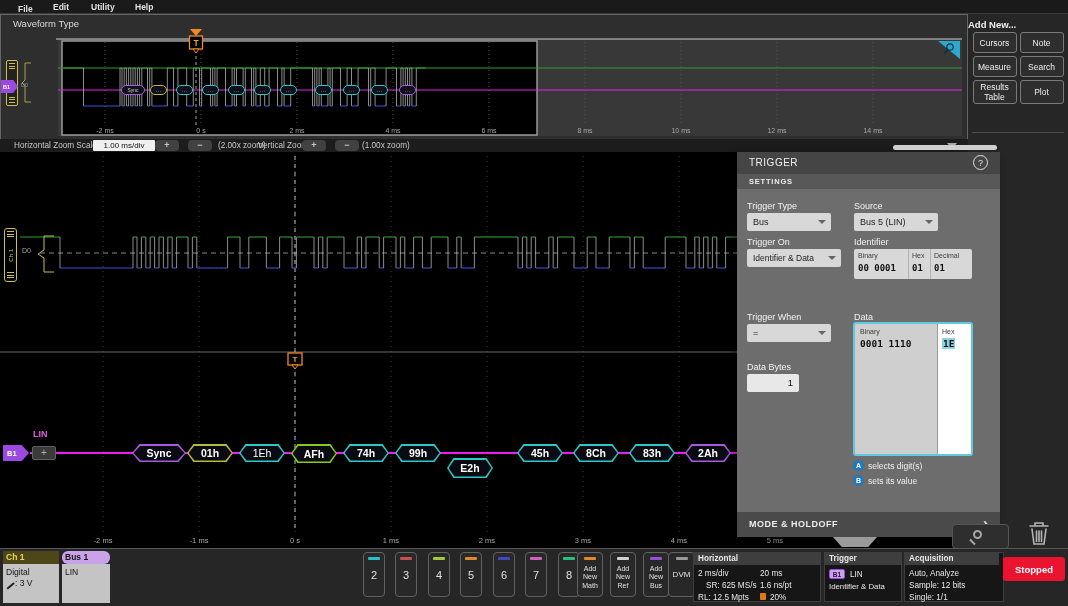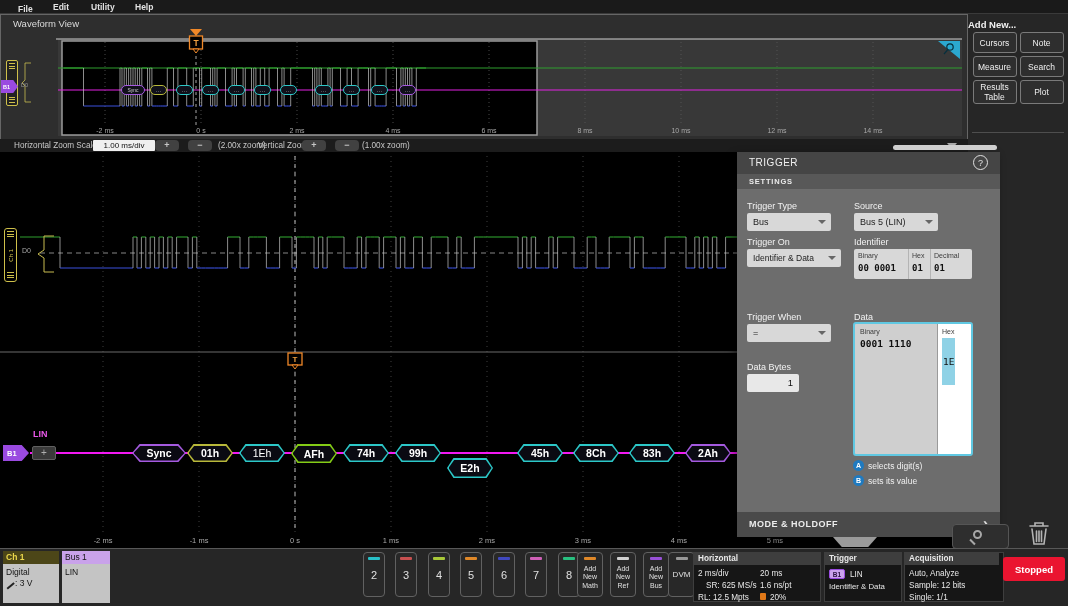--- a/index.html
+++ b/index.html
@@ -32,21 +32,21 @@
 <div id="app">
 
   <div id="menubar" class="abs" style="left:0;top:0;width:1068px;height:14px;background:#1a1a1a;border-bottom:1px solid #3a3a3a;z-index:2">
       <div class="abs menu-item" style="left: 18px; top: 4px; position: absolute;">File</div>
       <div class="abs menu-item" style="left: 53px; top: 2px; position: absolute;">Edit</div>
       <div class="abs menu-item" style="left: 91px; top: 2px; position: absolute;">Utility</div>
       <div class="abs menu-item" style="left: 135px; top: 2px; position: absolute;">Help</div>
     </div>
 
   <div id="wfview" class="abs" style="left:0;top:14px;width:968px;height:138px;background:#2e2e2e;border:1px solid #666;z-index:1">
-    <span class="abs" style="left:12px;top:3px;font-size:9.5px;color:#dcdcdc">Waveform View</span>
+    <span class="abs" style="left:12px;top:3px;font-size:9.5px;color:#dcdcdc">Waveform Type</span>
   </div>
   <svg id="ovsvg" class="abs" style="left:0;top:14px;z-index:2" width="968" height="125" viewBox="0 14 968 125">
       <rect x="58" y="39" width="904" height="97" fill="#383838"></rect>
       <line x1="56" y1="39" x2="962" y2="39" stroke="#cfcfcf" stroke-width="1"></line>
       <rect x="62" y="41" width="475" height="94" fill="#000" stroke="#9a9a9a" stroke-width="1.5"></rect>
       <line x1="105" y1="42" x2="105" y2="126" stroke="#5a5a5a" stroke-width="0.8" stroke-dasharray="1,3"></line>
       <text x="105" y="133" fill="#a8a8a8" font-size="7" text-anchor="middle" font-family="Liberation Sans, sans-serif" font-weight="normal">-2 ms</text>
       <line x1="201" y1="42" x2="201" y2="126" stroke="#5a5a5a" stroke-width="0.8" stroke-dasharray="1,3"></line>
       <text x="201" y="133" fill="#a8a8a8" font-size="7" text-anchor="middle" font-family="Liberation Sans, sans-serif" font-weight="normal">0 s</text>
       <line x1="297" y1="42" x2="297" y2="126" stroke="#5a5a5a" stroke-width="0.8" stroke-dasharray="1,3"></line>
@@ -550,21 +550,21 @@
     <span class="abs tp-label" style="left:10px;top:160px">Trigger When</span>
     <div class="abs dd" style="left:10px;top:172px;width:84px;height:18px">
       <span>=</span><span class="caret"></span>
     </div>
     <span class="abs tp-label" style="left:117px;top:160px">Data</span>
     <div class="abs" style="left:116px;top:170px;width:120px;height:134px;border:2px solid #60c8e2;border-radius:3px;background:#cfcfcf;overflow:hidden">
       <div class="abs" style="left:82px;top:0;width:34px;height:134px;background:#fff;border-left:1px solid #9a9a9a"></div>
       <span class="abs tp-subhdr" style="left:5px;top:4px">Binary</span>
       <span class="abs" style="left:5px;top:14px;font-family:'DejaVu Sans Mono',monospace;font-size:9.5px;font-weight:bold;color:#101010">0001 1110</span>
       <span class="abs tp-subhdr" style="left:87px;top:4px">Hex</span>
-      <span class="abs" style="left:87px;top:14px;font-family:'DejaVu Sans Mono',monospace;font-size:9.5px;font-weight:normal;color:#101010;background:#8fd2e6;padding:18px 1px">1E</span>
+      <span class="abs" style="left:87px;top:14px;font-family:'DejaVu Sans Mono',monospace;font-size:9.5px;font-weight:bold;color:#101010;background:#8fd2e6;padding:0 1px">1E</span>
     </div>
 
     <span class="abs tp-label" style="left:10px;top:210px">Data Bytes</span>
     <div class="abs" style="left:10px;top:222px;width:52px;height:18px;background:#e8e8e8;border-radius:2px;color:#111;font-size:9.5px;line-height:18px;text-align:right;padding-right:6px">1</div>
 
     <div class="abs" style="left:116px;top:308px;display:flex;align-items:center;gap:4px">
       <span class="hintkey">A</span>
       <span style="font-size:8.5px;color:#f0f0f0">selects digit(s)</span>
     </div>
     <div class="abs" style="left:116px;top:323px;display:flex;align-items:center;gap:4px">
@@ -607,21 +607,21 @@
         <div class="abs" style="left: 0px; top: 0px; width: 56px; height: 13px; background: rgb(76, 70, 24); color: rgb(236, 216, 76); font-size: 8.5px; font-weight: bold; padding-left: 3px; line-height: 13px;">Ch 1</div>
         <div class="abs" style="left: 0px; top: 13px; width: 56px; height: 39px; background: rgb(196, 196, 196); color: rgb(20, 20, 20); font-size: 8.5px; padding: 2px 3px;">
           <div class="abs" style="left: 3px; top: 3px; position: absolute;">Digital</div>
           <div class="abs" style="left: 3px; top: 16px; width: 8px; height: 10px;">
             <span style="position:absolute;left:0;top:5px;width:9px;height:1.5px;background:#222;transform:rotate(-40deg)"></span>
           </div>
           <div class="abs" style="left: 12px; top: 14px; position: absolute;">: 3 V</div>
         </div>
       </div>
       <div class="abs" style="left: 62px; top: 2px; width: 48px; height: 52px;">
-        <div class="abs" style="left: 0px; top: 0px; width: 48px; height: 13px; background: rgb(201, 162, 234); color: rgb(20, 20, 20); font-size: 8.5px; font-weight: normal; padding-left: 3px; line-height: 13px;">Bus 1</div>
+        <div class="abs" style="left: 0px; top: 0px; width: 48px; height: 13px; background: rgb(201, 162, 234); color: rgb(20, 20, 20); font-size: 8.5px; font-weight: bold; padding-left: 3px; line-height: 13px; border-radius: 6px;">Bus 1</div>
         <div class="abs" style="left: 0px; top: 13px; width: 48px; height: 39px; background: rgb(196, 196, 196); color: rgb(20, 20, 20); font-size: 8.5px;">
           <div class="abs" style="left: 3px; top: 3px; position: absolute;">LIN</div>
         </div>
       </div>
       <div class="abs chanbtn" style="left: 363px; top: 3px; width: 22px; height: 45px; display: flex; align-items: center; justify-content: center; font-size: 11px;">2<span class="chip" style="background: rgb(40, 192, 200);"></span></div>
       <div class="abs chanbtn" style="left: 395px; top: 3px; width: 22px; height: 45px; display: flex; align-items: center; justify-content: center; font-size: 11px;">3<span class="chip" style="background: rgb(200, 80, 80);"></span></div>
       <div class="abs chanbtn" style="left: 428px; top: 3px; width: 22px; height: 45px; display: flex; align-items: center; justify-content: center; font-size: 11px;">4<span class="chip" style="background: rgb(168, 200, 56);"></span></div>
       <div class="abs chanbtn" style="left: 460px; top: 3px; width: 22px; height: 45px; display: flex; align-items: center; justify-content: center; font-size: 11px;">5<span class="chip" style="background: rgb(224, 136, 40);"></span></div>
       <div class="abs chanbtn" style="left: 493px; top: 3px; width: 22px; height: 45px; display: flex; align-items: center; justify-content: center; font-size: 11px;">6<span class="chip" style="background: rgb(64, 72, 192);"></span></div>
       <div class="abs chanbtn" style="left: 525px; top: 3px; width: 22px; height: 45px; display: flex; align-items: center; justify-content: center; font-size: 11px;">7<span class="chip" style="background: rgb(208, 96, 184);"></span></div>

